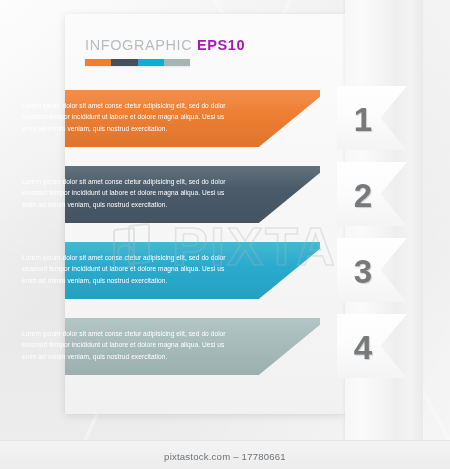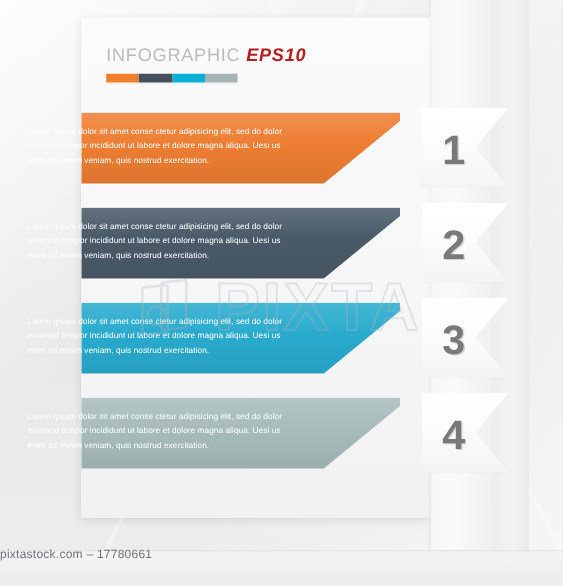--- a/index.html
+++ b/index.html
@@ -43,21 +43,21 @@
     position:absolute;left:393px;top:0;width:30px;height:469px;
     background:linear-gradient(90deg,#ededed 0%,#f3f3f3 60%,#e9e9e9 100%);
   }
 
   
   .header{position:absolute;left:85px;top:38px;width:240px;}
   .title{
     font-size:14.5px;letter-spacing:.6px;color:#b9bcbe;line-height:1;
     white-space:nowrap;
   }
-  .title b{color:#b91c1c;font-weight:bold;font-style:italic;}
+  .title b{color:#a21caf;font-weight:bold;}
   .subtitle{
     margin-top:4px;font-size:7.1px;letter-spacing:1.45px;color:#b9bcbe;
     white-space:nowrap;
   }
   .swatches{margin-top:6px;display:flex;width:105px;height:7px;
     box-shadow:0 1px 2px rgba(0,0,0,.08);}
   .swatches span{flex:1 1 25%;}
 
   
   .row{position:absolute;left:0;width:450px;height:76px;}
@@ -109,22 +109,22 @@
   }
   .wm-logo{width:52px;height:52px;position:relative;}
   .wm-logo i{
     position:absolute;border:2.4px solid #b0b4b7;box-sizing:border-box;
   }
   .wm-logo i:nth-child(1){left:0;top:8px;width:22px;height:40px;border-radius:3px;transform:skewY(-6deg);}
   .wm-logo i:nth-child(2){left:15px;top:4px;width:22px;height:40px;border-radius:3px;transform:skewY(-6deg);}
   .wm-logo i:nth-child(3){left:4px;top:24px;width:17px;height:17px;border-radius:50%;}
 
   .footer{
-    position:absolute;left:0;bottom:20px;width:450px;
-    font-size:9.6px;color:#6f7376;letter-spacing:.2px;margin-top:13px;
+    position:absolute;left:0;bottom:7px;width:450px;
+    text-align:center;font-size:9.6px;color:#6f7376;letter-spacing:.2px;margin-top:13px;
   }
   .footbar{
     position:absolute;left:0;bottom:0;width:450px;height:28px;
     background:linear-gradient(180deg,#f4f4f4,#ececed);
     border-top:1px solid #e2e2e2;
   }
 </style>
 </head>
 <body>
 

